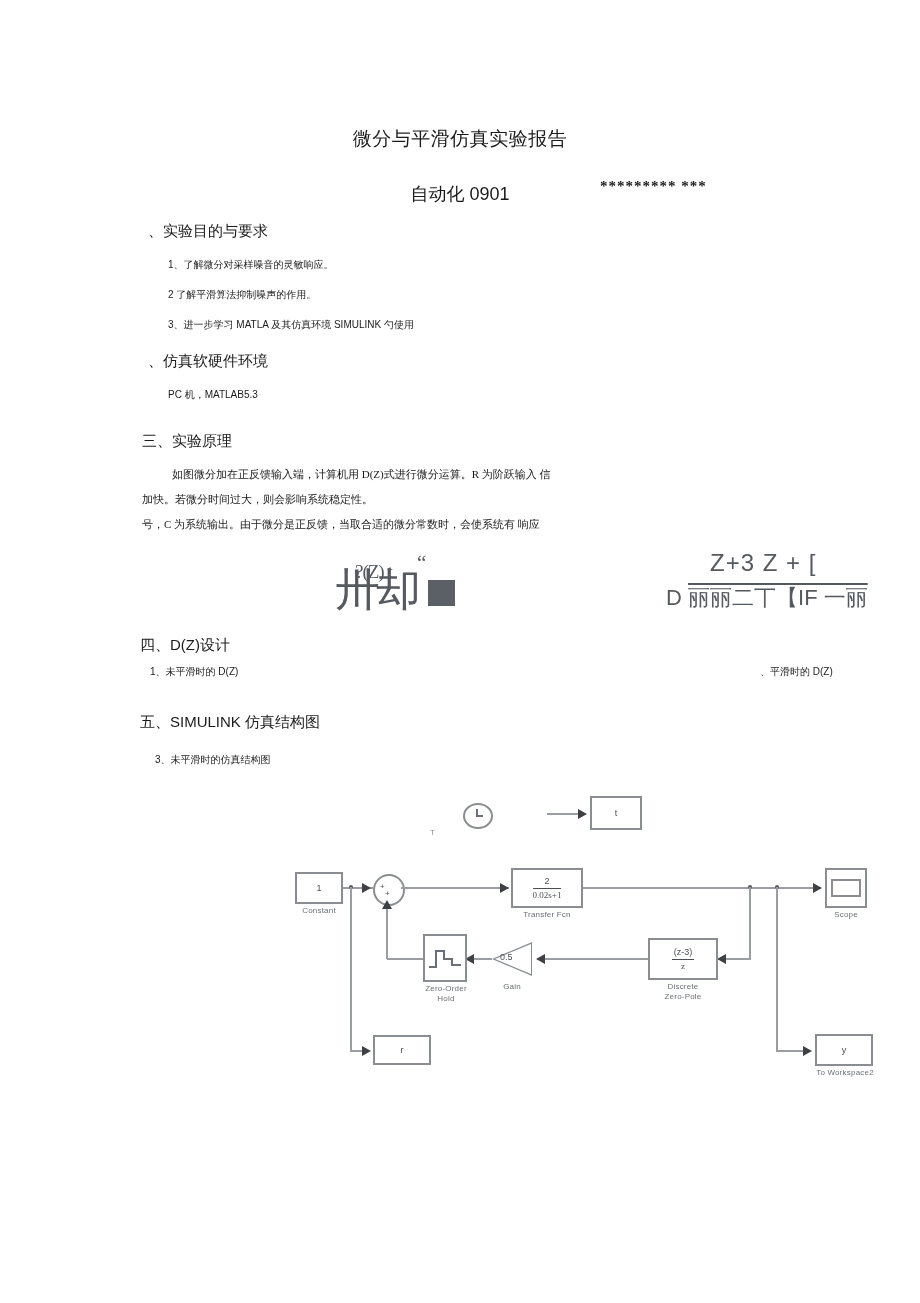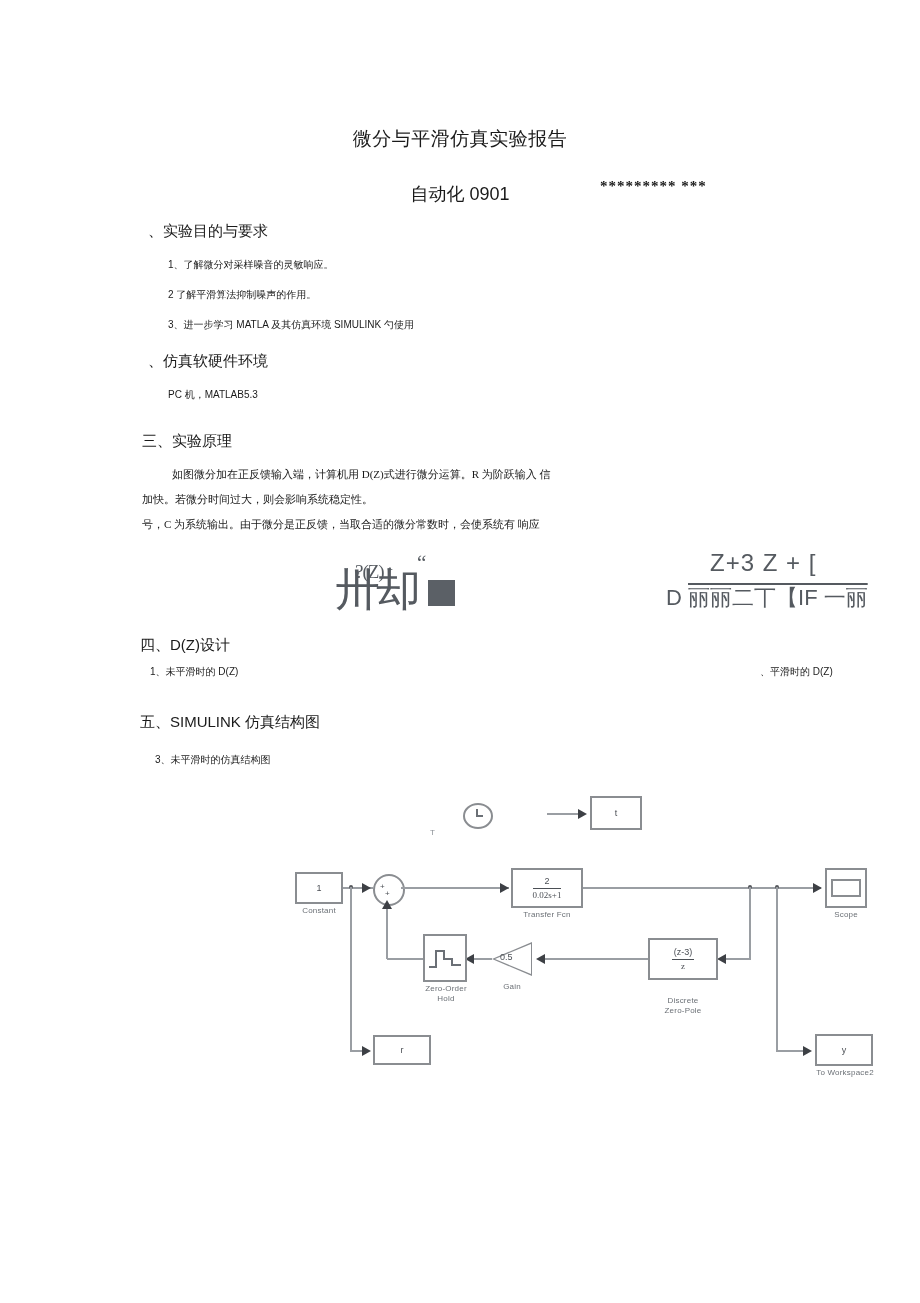--- a/index.html
+++ b/index.html
@@ -368,21 +368,21 @@
     <div class="wire h" style="left:722px; top:178px; width:28px;"></div>
     <div class="arrow l" style="left:717px; top:174px;"></div>
 
     <div class="blk" style="left:648px; top:158px; width:70px; height:42px;">
       <span class="frac">
         <span class="num">(z-3)</span>
         <span class="bar"></span>
         <span class="den">z</span>
       </span>
     </div>
-    <div class="blk-label" style="left:640px; top:202px; width:86px;margin-top:14px;">Discrete
+    <div class="blk-label" style="left:640px; top:202px; width:86px;">Discrete
 Zero-Pole</div>
 
     <div class="wire h" style="left:540px; top:178px; width:108px;"></div>
     <div class="arrow l" style="left:536px; top:174px;"></div>
 
     <div class="gain-tri" style="left:492px; top:162px; transform:scaleX(-1); transform-origin:center;">
       <span class="gain-tri-in"></span>
     </div>
     <div class="gain-txt" style="left:500px; top:172px;">0.5</div>
     <div class="blk-label" style="left:487px; top:202px; width:50px;">Gain</div>

